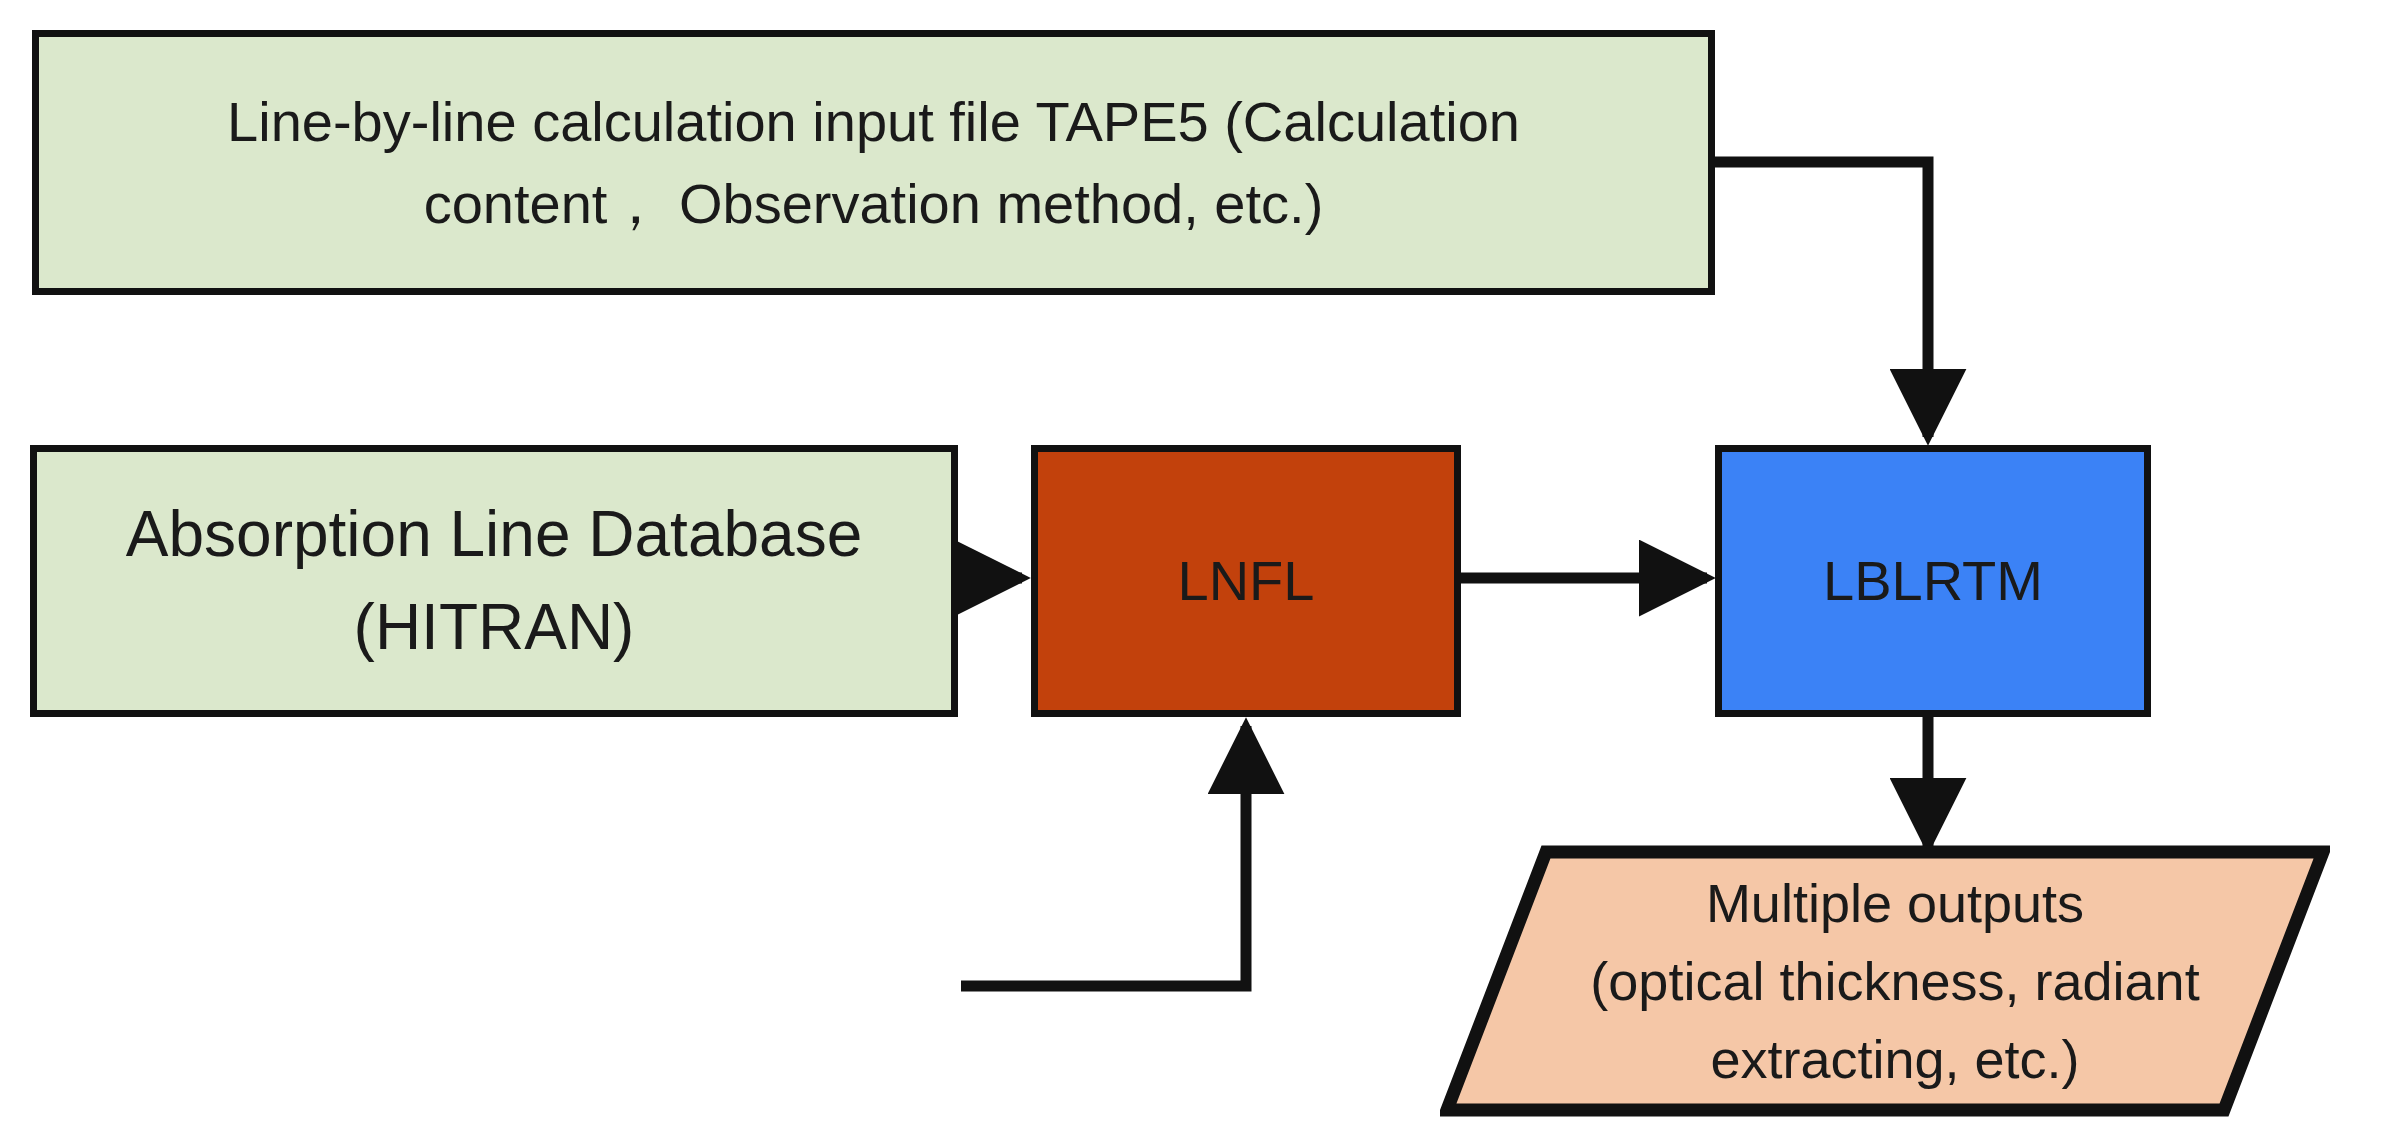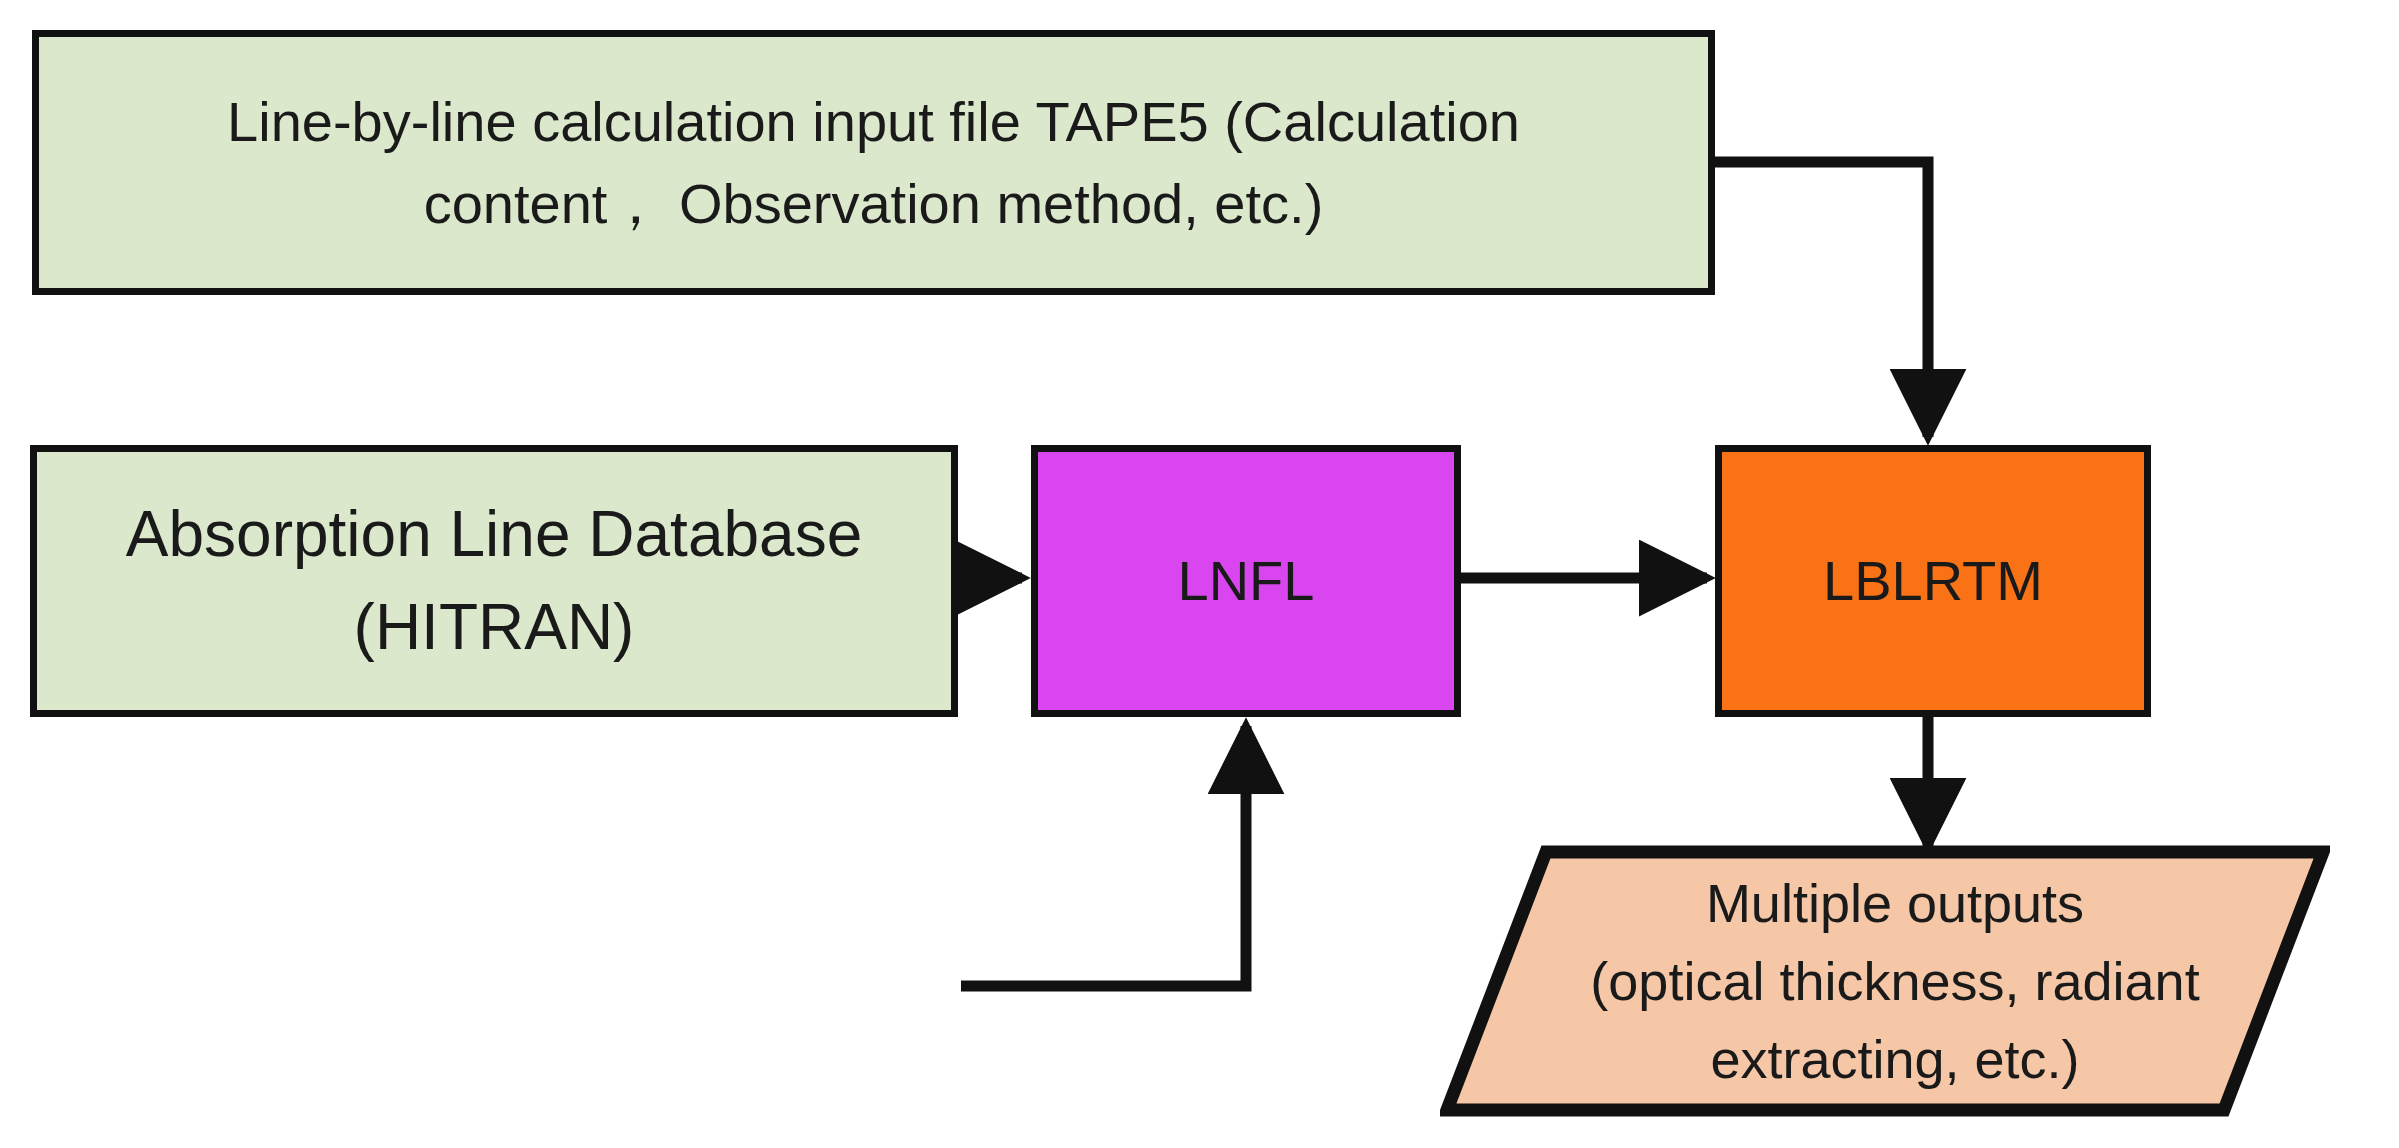--- a/index.html
+++ b/index.html
@@ -122,25 +122,25 @@
   <div class="node rect" id="node-tape5-lbl" style="background:#dbe8cc;">
     <span class="label">Line-by-line calculation input file TAPE5 (Calculation
 content，  Observation method, etc.)</span>
   </div>
 
   <div class="node rect" id="node-hitran" style="background:#dbe8cc;">
     <span class="label">Absorption Line Database
 (HITRAN)</span>
   </div>
 
-  <div class="node rect" id="node-lnfl" style="background:#d946ef;">
+  <div class="node rect" id="node-lnfl" style="background:#c2410c;">
     <span class="label">LNFL</span>
   </div>
 
-  <div class="node rect" id="node-lblrtm" style="background:#f97316;">
+  <div class="node rect" id="node-lblrtm" style="background:#3b82f6;">
     <span class="label">LBLRTM</span>
   </div>
 
 
   <div class="node" id="node-outputs">
     <svg class="para-bg" viewBox="0 0 890 272" preserveAspectRatio="none" xmlns="http://www.w3.org/2000/svg">
       <polygon points="106,7 883,7 784,265 7,265" fill="#f5c7a7" stroke="#111111" stroke-width="13" stroke-linejoin="miter"></polygon>
     </svg>
     <span class="label">Multiple outputs
 (optical thickness, radiant

